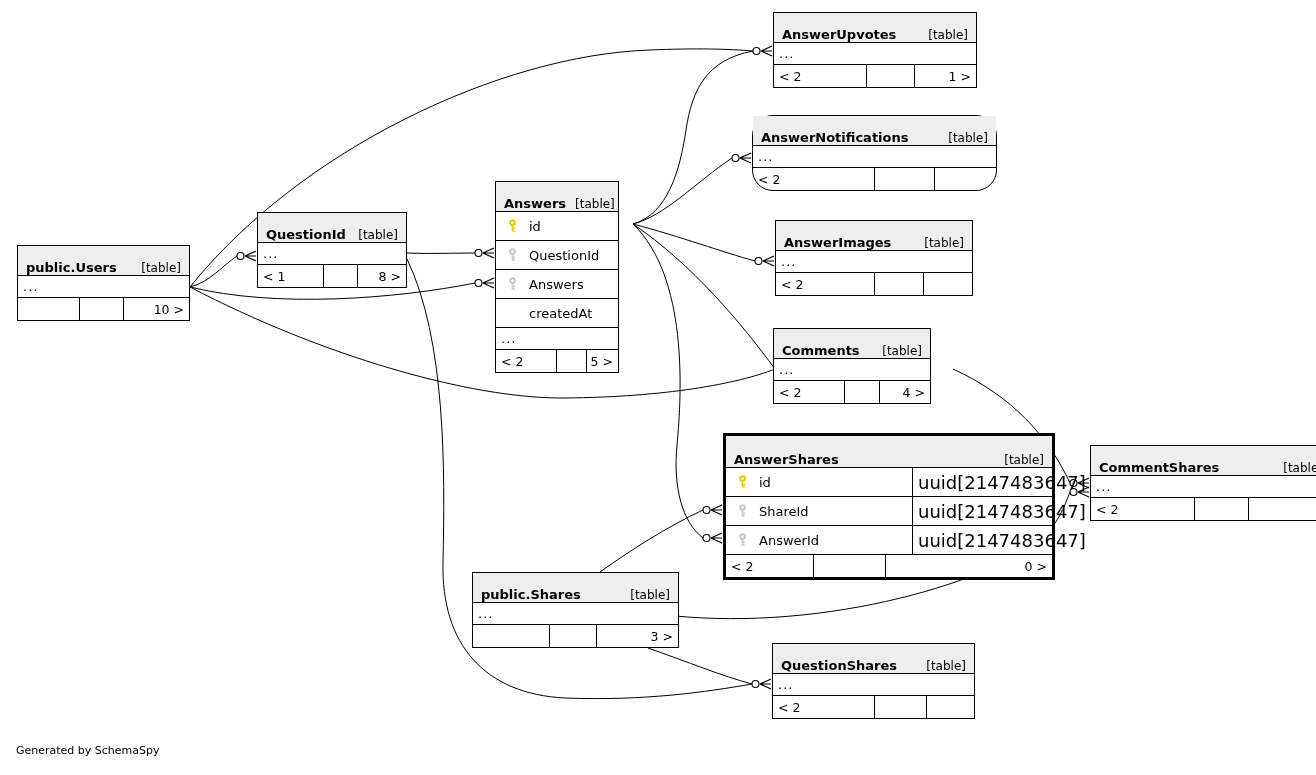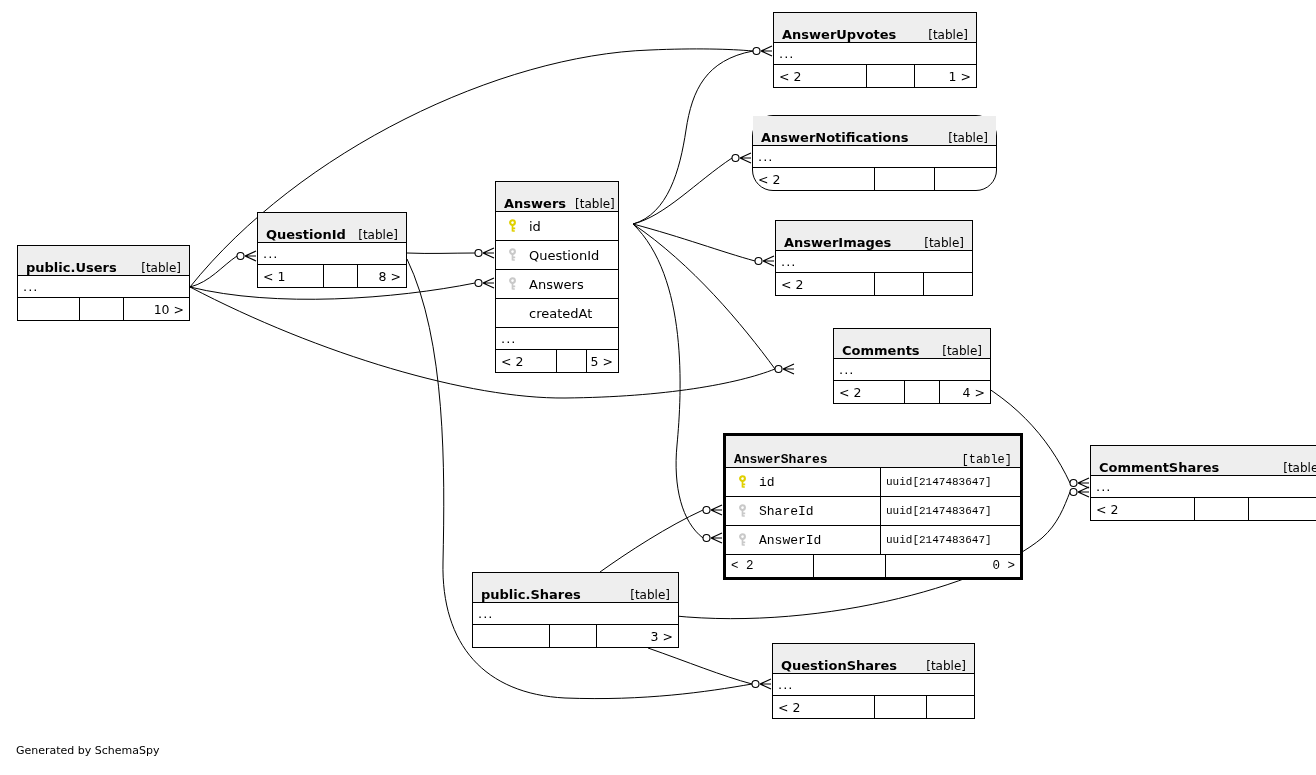--- a/index.html
+++ b/index.html
@@ -14,21 +14,21 @@
   .tbl-header{display:flex;justify-content:space-between;align-items:flex-end;background:#eeeeee;
     border-bottom:1px solid #000;padding:0 8px;height:30px;box-sizing:border-box;white-space:nowrap;}
   .emph .tbl-header{height:32px;}
   .tbl-name{font-weight:bold;font-size:13px;}
   .tbl-tag{font-size:12px;margin-left:9px;}
   .col-row{display:flex;align-items:center;height:29px;border-bottom:1px solid #000;
     font-size:13px;box-sizing:border-box;padding-left:10px;}
   .col-row .icon-box{width:14px;height:14px;margin-right:9px;flex:0 0 14px;}
   .col-row .col-name{flex:1;}
   .type-cell{border-left:1px solid #000;width:140px;flex:0 0 140px;align-self:stretch;
-    display:flex;align-items:center;padding-left:5px;box-sizing:border-box;font-size:11px;}
+    display:flex;align-items:center;padding-left:5px;box-sizing:border-box;font-size:18px;}
   .dots-row{display:flex;align-items:center;height:22px;border-bottom:1px solid #000;
     font-size:13px;box-sizing:border-box;padding-left:5px;letter-spacing:1px;}
   .tbl-footer{display:flex;height:22px;font-size:12.5px;box-sizing:border-box;}
   .fcell{display:flex;align-items:center;box-sizing:border-box;height:100%;}
   .fcell+.fcell{border-left:1px solid #000;}
   .fcell.left{padding-left:5px;}
   .fcell.right{justify-content:flex-end;padding-right:5px;flex:1;}
   #generated-note{position:absolute;left:16px;top:744px;font-size:11px;z-index:2;}
 </style>
 </head>
@@ -183,35 +183,35 @@
         </div>
         <div class="dots-row">
           <span>...</span>
         </div>
         <div class="tbl-footer">
           <div class="fcell left" style="flex: 0 0 98px;">&lt; 2</div>
           <div class="fcell " style="flex: 0 0 49px;"></div>
           <div class="fcell right"></div>
         </div>
       </div>
-      <div class="tbl" style="left: 833px; top: 328px; width: 158px;">
+      <div class="tbl" style="left: 773px; top: 328px; width: 158px;">
         <div class="tbl-header">
           <span class="tbl-name">Comments</span>
           <span class="tbl-tag">[table]</span>
         </div>
         <div class="dots-row">
           <span>...</span>
         </div>
         <div class="tbl-footer">
           <div class="fcell left" style="flex: 0 0 70px;">&lt; 2</div>
           <div class="fcell " style="flex: 0 0 35px;"></div>
           <div class="fcell right">4 &gt;</div>
         </div>
       </div>
-      <div class="tbl emph" style="left: 723px; top: 433px; width: 300px; font-family: Liberation Mono, monospace;">
+      <div class="tbl emph" style="left: 723px; top: 433px; width: 332px;">
         <div class="tbl-header">
           <span class="tbl-name">AnswerShares</span>
           <span class="tbl-tag">[table]</span>
         </div>
         <div class="col-row">
           <span class="icon-box"><svg width="13" height="13" viewBox="0 0 13 13">
               <circle cx="6.5" cy="3.6" r="2.4" fill="none" stroke="#e0d000" stroke-width="2.1"></circle>
               <path d="M6.5 6 V12.4 M6.5 9.4 H9.2 M6.5 12 H8.8" stroke="#e0d000" stroke-width="1.7" fill="none"></path>
             </svg></span>
           <span class="col-name">id</span>

